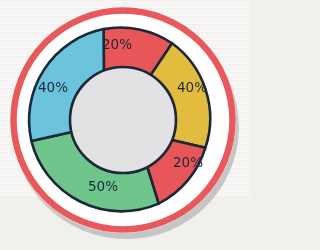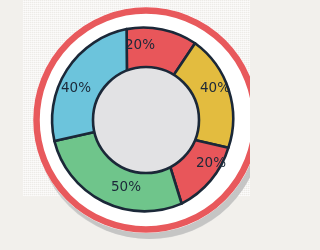--- a/index.html
+++ b/index.html
@@ -14,21 +14,20 @@
     font-family: "DejaVu Sans", sans-serif;
   }
   #chart-root {
     position: relative;
     width: 250px;
     height: 196px;
     background:
       repeating-linear-gradient(0deg, rgba(255,255,255,0.55) 0px, rgba(255,255,255,0.55) 1px, rgba(0,0,0,0.012) 1px, rgba(0,0,0,0.012) 2px),
       repeating-linear-gradient(90deg, rgba(255,255,255,0.45) 0px, rgba(255,255,255,0.45) 1px, rgba(0,0,0,0.010) 1px, rgba(0,0,0,0.010) 2px),
       #f3f1ed;
-    margin-left: 23px;
   }
   #donut-svg {
     position: absolute;
     left: 0;
     top: 0;
     display: block;
   }
   .slice-label {
     font-family: "DejaVu Sans", sans-serif;
     font-size: 13.5px;

